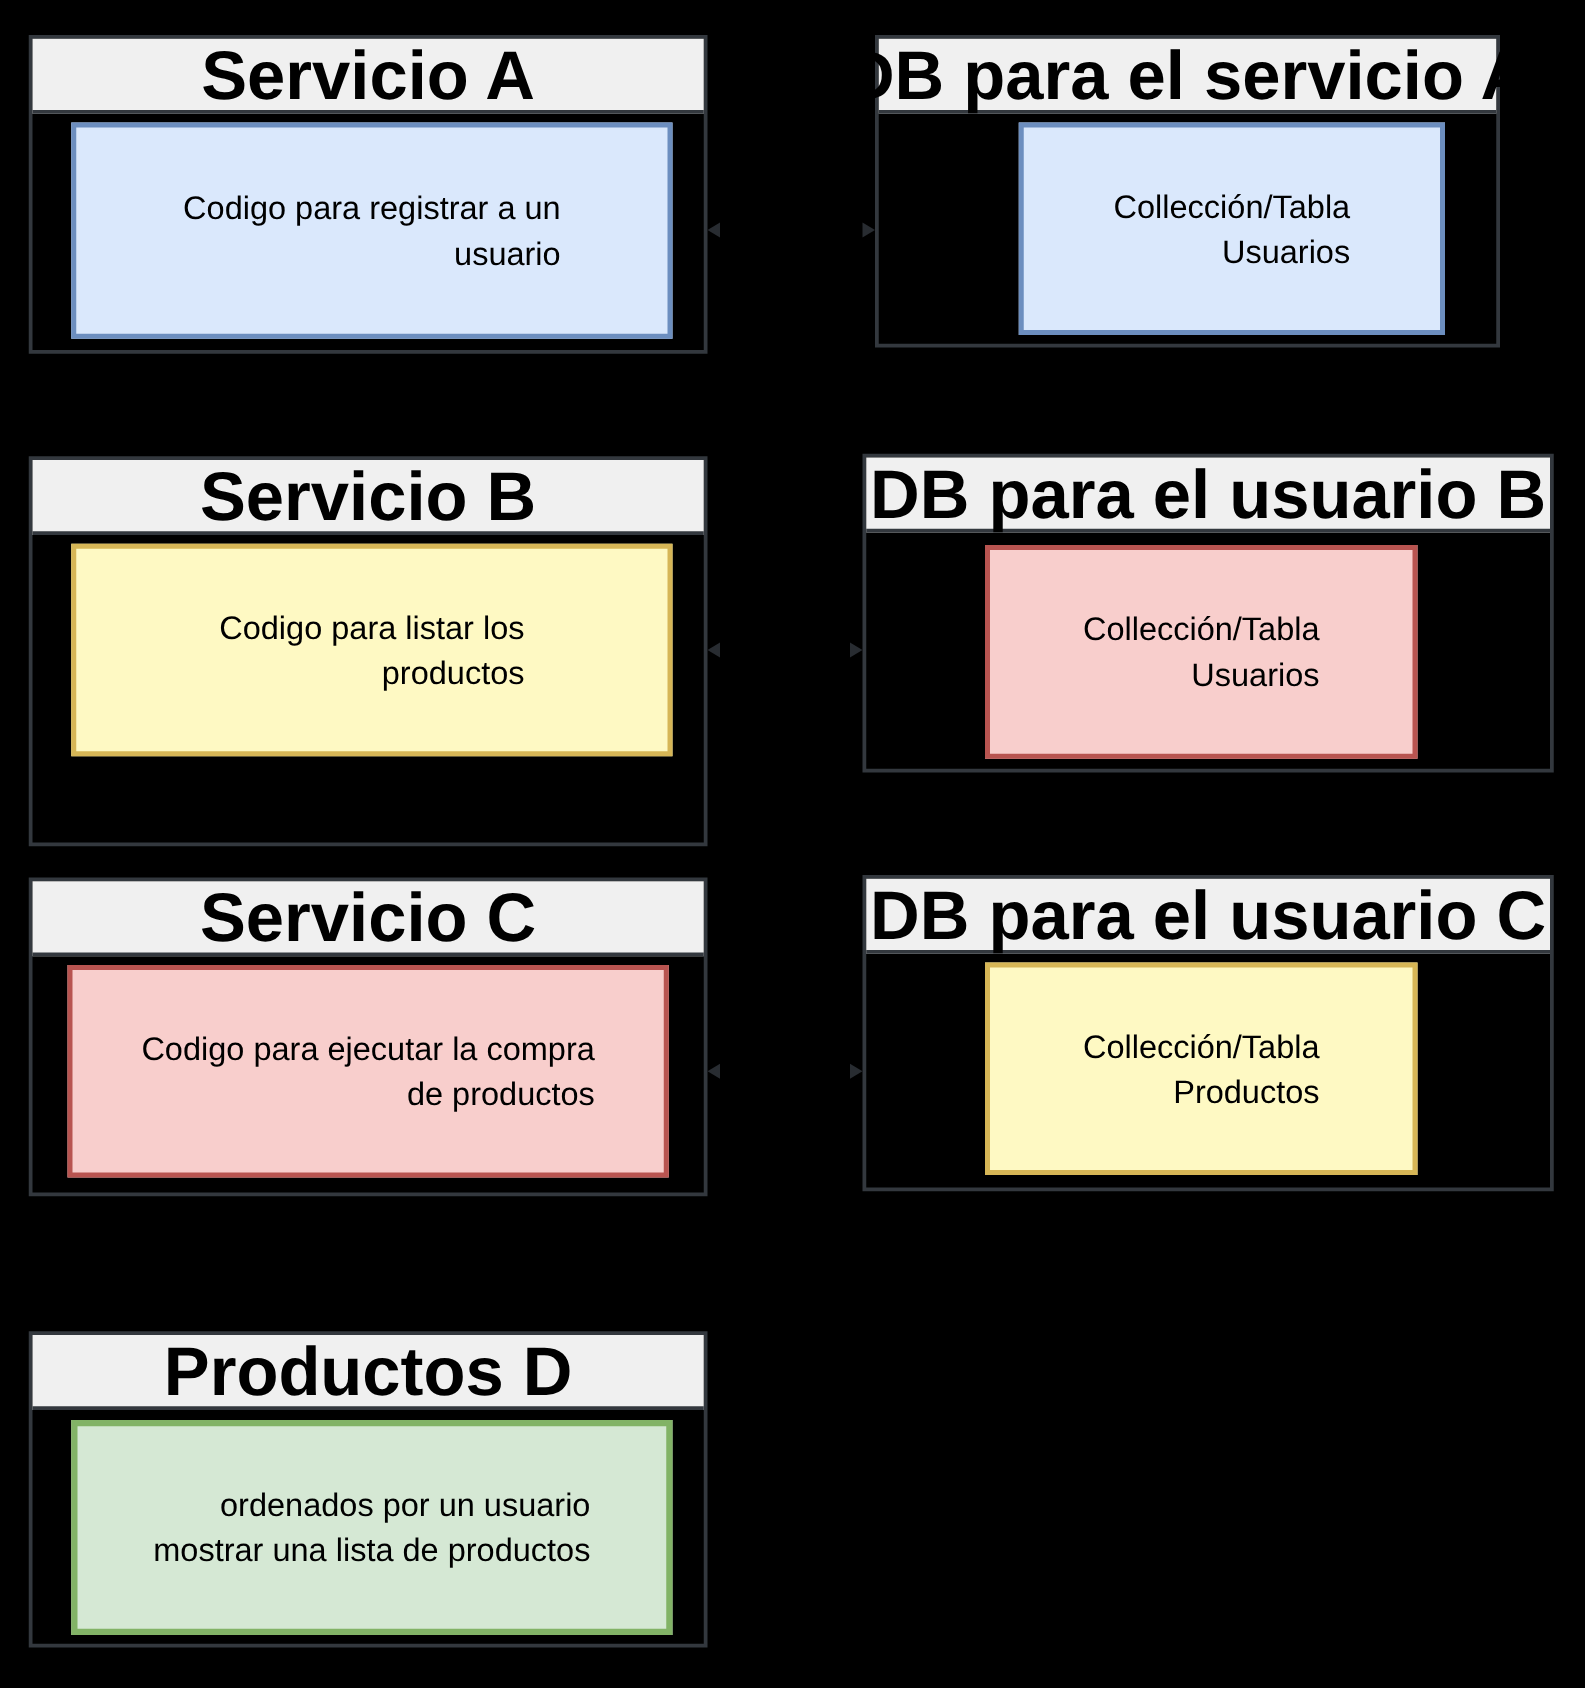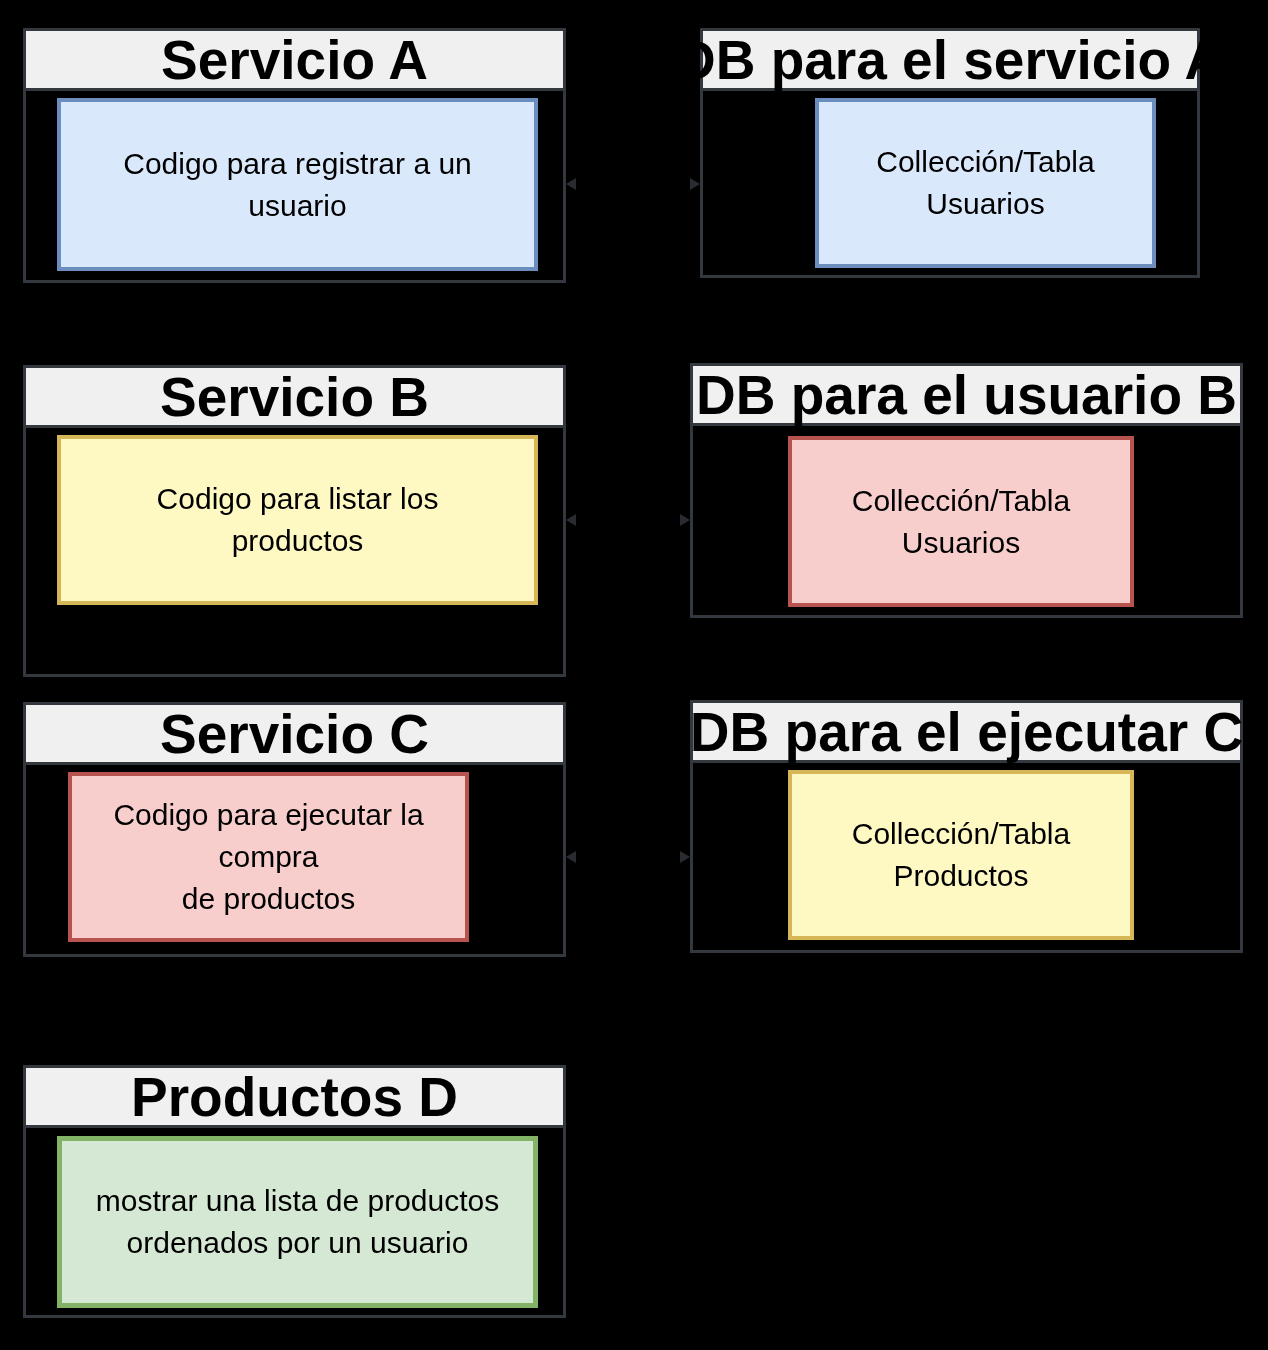--- a/index.html
+++ b/index.html
@@ -33,22 +33,22 @@
     font-weight: bold;
     color: #000000;
     white-space: nowrap;
   }
   .inner {
     position: absolute;
     box-sizing: border-box;
     display: flex;
     align-items: center;
     justify-content: center;
-    text-align: center;
-    font-size: 30px;
+    text-align: right;
+    font-size: 26px;
     line-height: 1.4;
     color: #000000;
   }
   .c-blue   { background: #dae8fc; border: 4px solid #6c8ebf; }
   .c-yellow { background: #fef9c3; border: 4px solid #d6b656; }
   .c-red    { background: #f8cecc; border: 4px solid #b85450; }
   .c-green  { background: #d5e8d4; border: 5px solid #82b366; }
   .connector {
     position: absolute;
     height: 12px;
@@ -125,47 +125,47 @@
   </div>
 
   <div class="connector" style="left:566px; top:514px; width:124px;">
     <span class="arrow-left"></span>
     <span class="line"></span>
     <span class="arrow-right"></span>
   </div>
 
   <div class="frame" style="left:23px; top:702px; width:543px; height:255px;">
     <div class="titlebar">Servicio C</div>
-    <div class="inner c-red" style="left:42px; top:67px; width:401px; height:170px;">
+    <div class="inner c-red" style="left:28px; top:67px; width:481px; height:170px;">
       <div>
         <div>Codigo para ejecutar la compra</div>
         <div>de productos</div>
       </div>
     </div>
   </div>
 
   <div class="frame" style="left:690px; top:700px; width:553px; height:253px;">
-    <div class="titlebar">DB para el ejecutar C</div>
+    <div class="titlebar">DB para el usuario C</div>
     <div class="inner c-yellow" style="left:95px; top:67px; width:346px; height:170px;">
       <div>
         <div>Collección/Tabla</div>
         <div>Productos</div>
       </div>
     </div>
   </div>
 
   <div class="connector" style="left:566px; top:851px; width:124px;">
     <span class="arrow-left"></span>
     <span class="line"></span>
     <span class="arrow-right"></span>
   </div>
 
   <div class="frame" style="left:23px; top:1065px; width:543px; height:253px;">
     <div class="titlebar">Productos D</div>
     <div class="inner c-green" style="left:31px; top:68px; width:481px; height:172px;">
       <div>
+        <div>ordenados por un usuario</div>
         <div>mostrar una lista de productos</div>
-        <div>ordenados por un usuario</div>
       </div>
     </div>
   </div>
 
 </div>
 
 </body></html>

